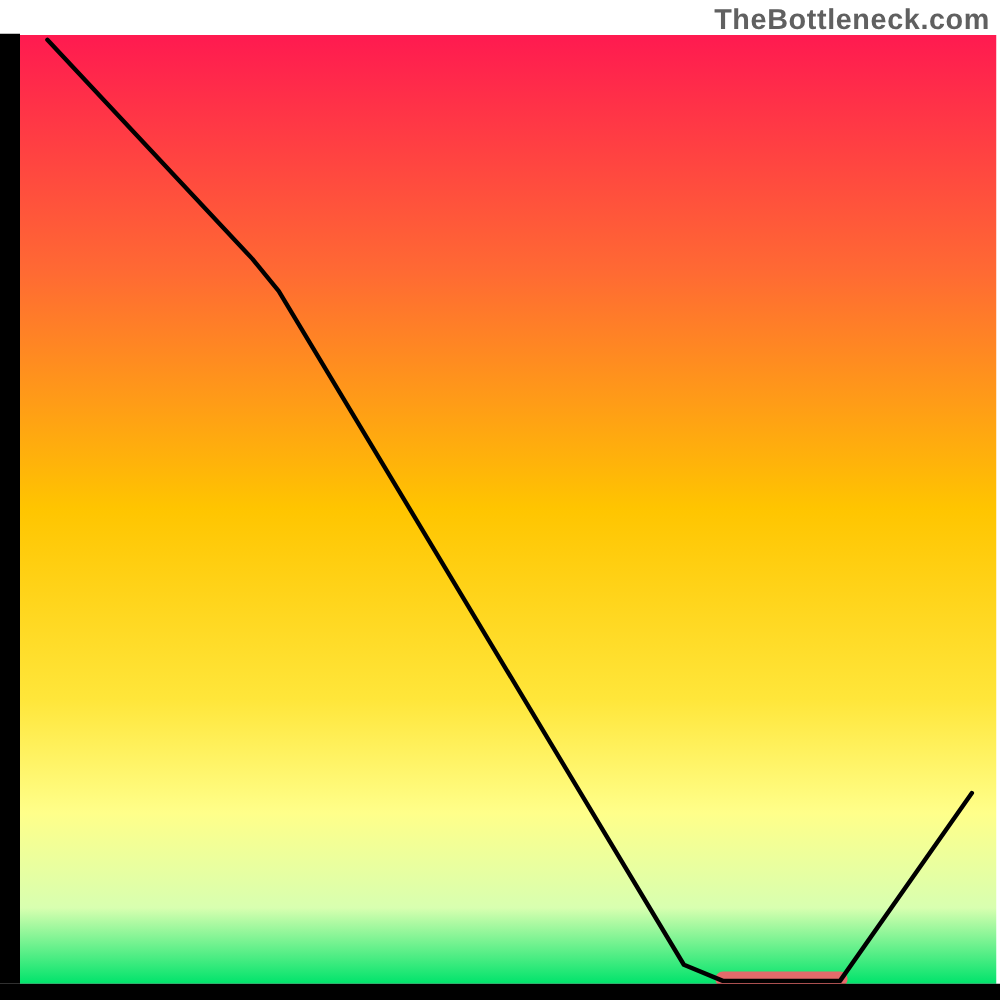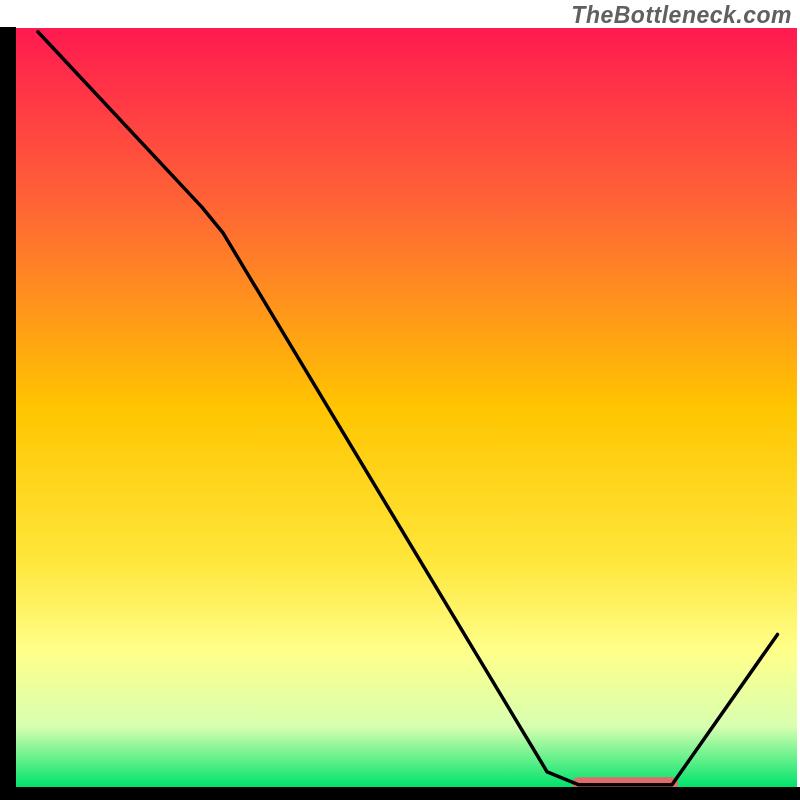--- a/index.html
+++ b/index.html
@@ -9,21 +9,20 @@
     height: 800px;
     background: #ffffff;
     font-family: Arial, Helvetica, sans-serif;
   }
 
   .chart-container {
     position: relative;
     width: 800px;
     height: 652px;
     background: #ffffff;
-    font-style: italic;
   }
 
   .watermark {
     position: absolute;
     top: 2px;
     right: 8px;
     font-size: 23px;
     font-weight: bold;
     color: #606060;
     letter-spacing: 0.5px;

